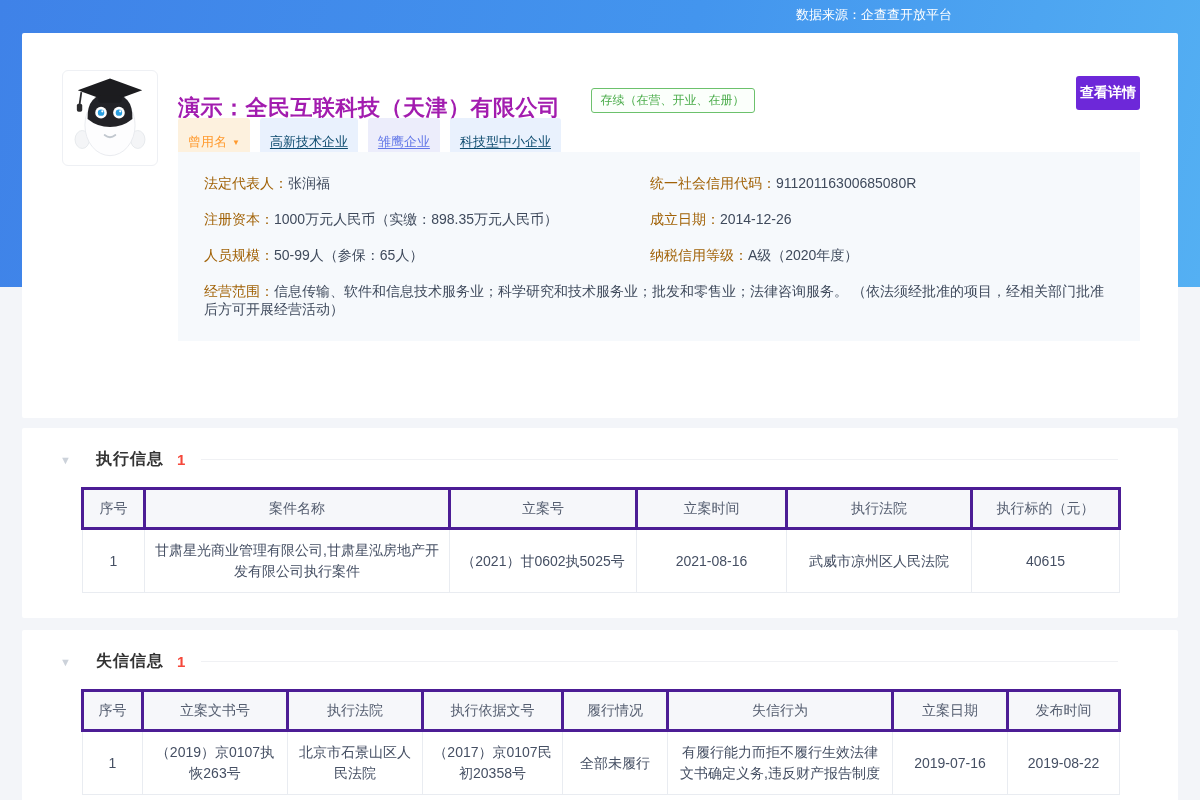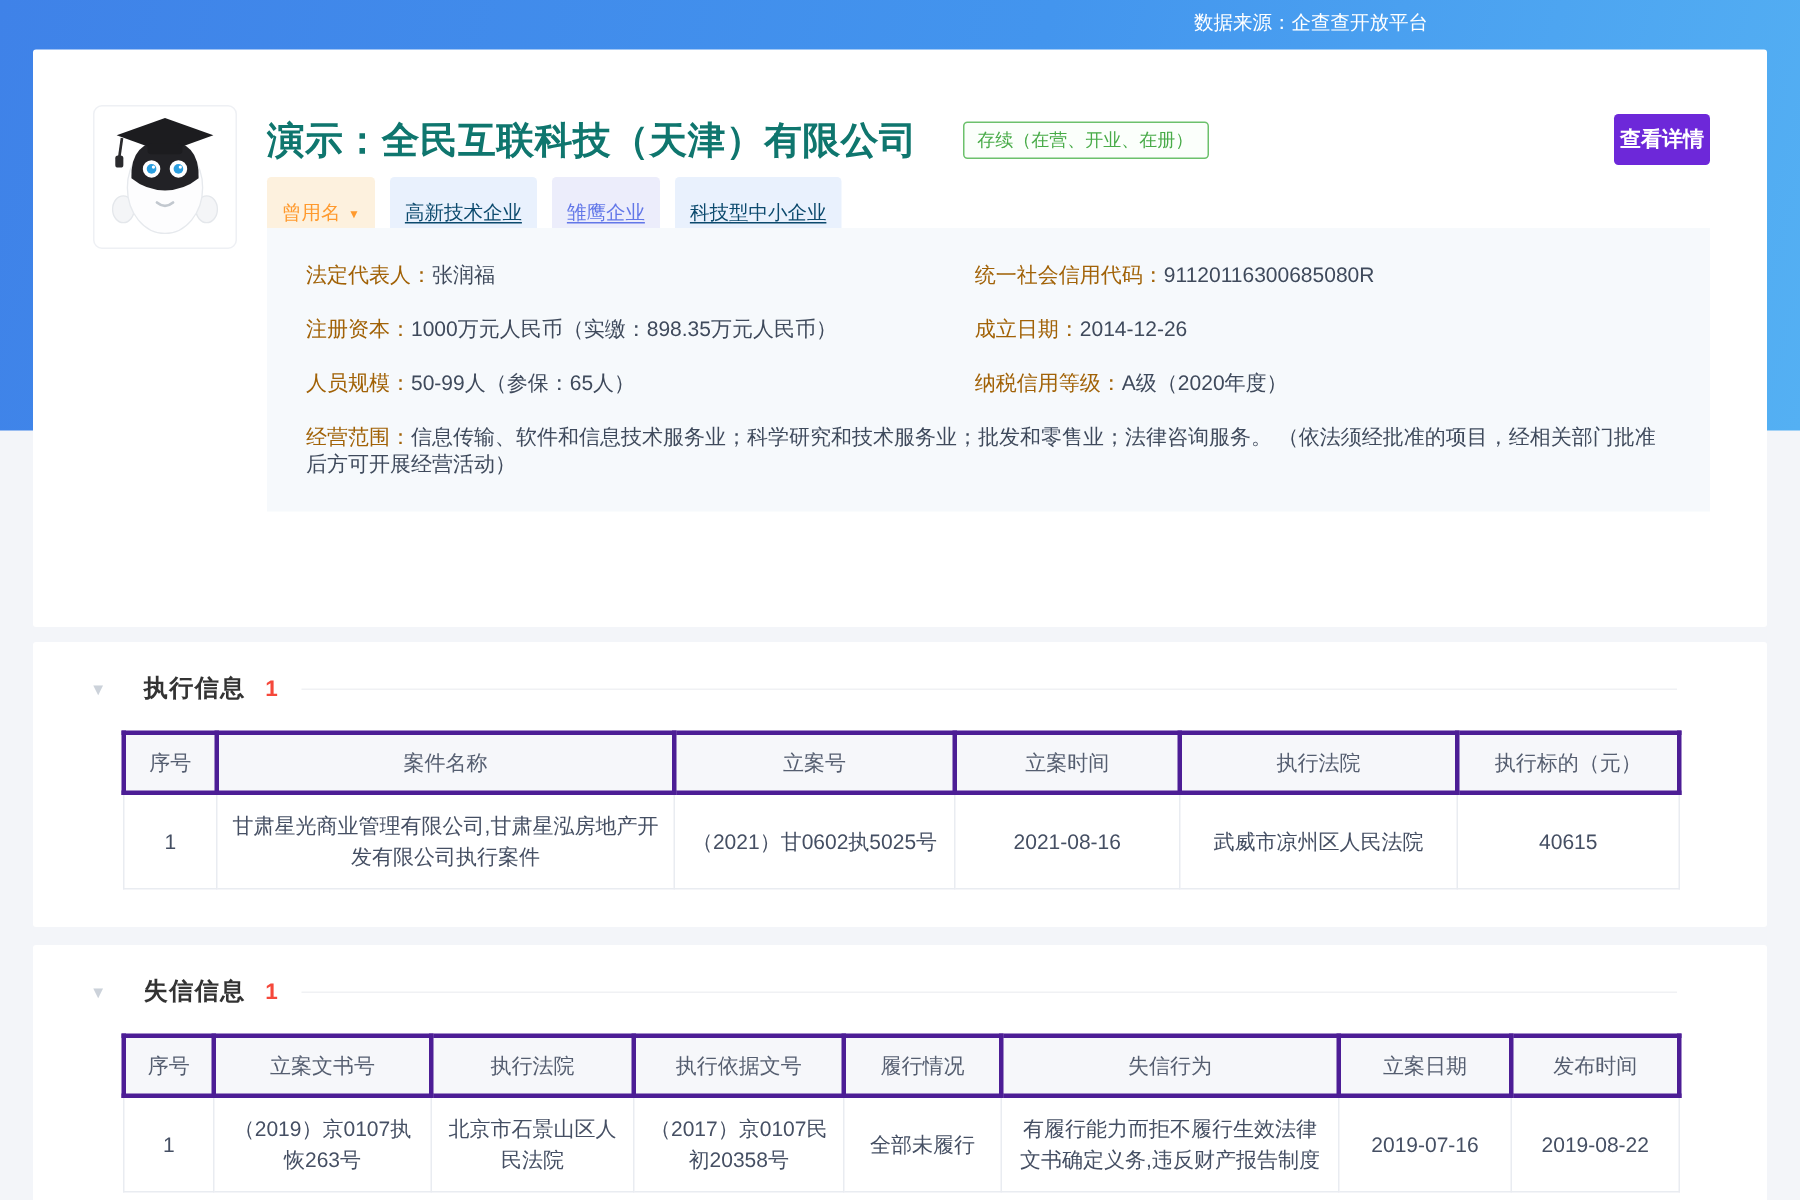--- a/index.html
+++ b/index.html
@@ -26,21 +26,21 @@
   .company-card { top:33px; height:385px; }
 
   .logo-box {
     position:absolute; left:40px; top:37px; width:96px; height:96px;
     background:#ffffff; border:1px solid #eef0f4; border-radius:6px;
     display:flex; align-items:center; justify-content:center; overflow:hidden;
   }
   .name-row {
     position:absolute; left:156px; top:44px; display:flex; align-items:center;
   }
-  .company-name { font-size:25px; font-weight:bold; color:#0f766e; letter-spacing:0.5px; }
+  .company-name { font-size:22px; font-weight:bold; color:#a21caf; letter-spacing:0.5px;margin-top:16px; }
   .status-badge {
     margin-left:30px; font-size:12px; color:#48ab48;
     border:1px solid #6cc16c; background:#fbfffb;
     padding:3px 9px; border-radius:3px; white-space:nowrap;
   }
   .detail-btn {
     position:absolute; right:38px; top:43px;
     background:#6d28d9; color:#fff; border:none; border-radius:3px;
     font-size:14px; padding:8px 4px; cursor:pointer;
     font-family:"Liberation Sans","DejaVu Sans",sans-serif;

